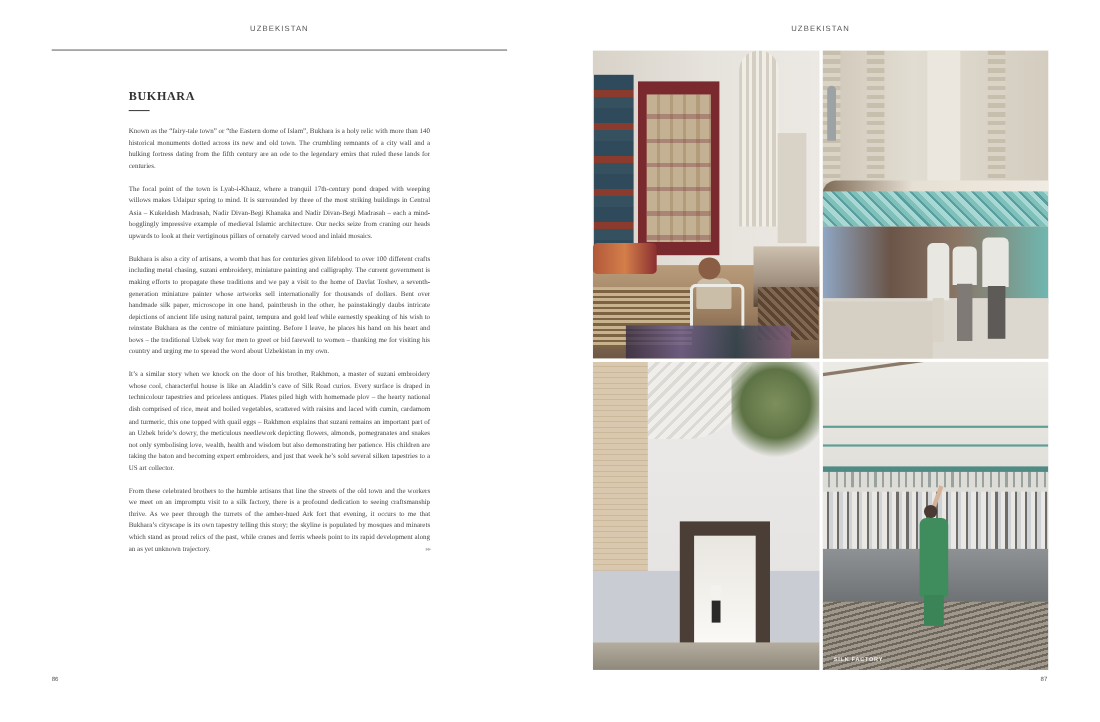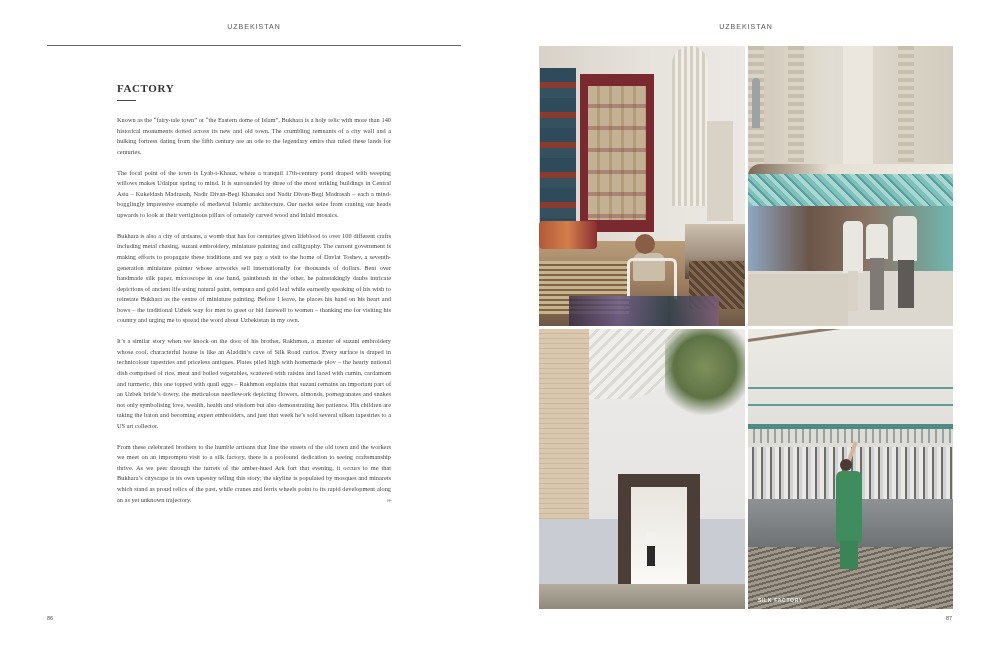--- a/index.html
+++ b/index.html
@@ -75,21 +75,21 @@
   .p4 .woman .arm{position:absolute;left:13px;top:-18px;width:4px;height:28px;background:#d6b49b;transform:rotate(20deg);}
   .p4 .woman .dress{position:absolute;left:0;top:12px;width:26px;height:72px;background:#3f8d5c;border-radius:6px 6px 3px 3px;}
   .p4 .woman .pants{position:absolute;left:4px;top:82px;width:18px;height:28px;background:#3a8457;}
 </style>
 </head>
 <body>
 
 <div class="page left">
   <div class="running-head">UZBEKISTAN</div>
   <div class="head-rule"></div>
-  <div class="title">FACTORY</div>
+  <div class="title">BUKHARA</div>
   <div class="title-rule"></div>
   <div class="body">
     <p>Known as the “fairy-tale town” or “the Eastern dome of Islam”, Bukhara is a holy relic with more than 140 historical monuments dotted across its new and old town. The crumbling remnants of a city wall and a hulking fortress dating from the fifth century are an ode to the legendary emirs that ruled these lands for centuries.</p>
     <p>The focal point of the town is Lyab-i-Khauz, where a tranquil 17th-century pond draped with weeping willows makes Udaipur spring to mind. It is surrounded by three of the most striking buildings in Central Asia – Kukeldash Madrasah, Nadir Divan-Begi Khanaka and Nadir Divan-Begi Madrasah – each a mind-bogglingly impressive example of medieval Islamic architecture. Our necks seize from craning our heads upwards to look at their vertiginous pillars of ornately carved wood and inlaid mosaics.</p>
     <p>Bukhara is also a city of artisans, a womb that has for centuries given lifeblood to over 100 different crafts including metal chasing, suzani embroidery, miniature painting and calligraphy. The current government is making efforts to propagate these traditions and we pay a visit to the home of Davlat Toshev, a seventh-generation miniature painter whose artworks sell internationally for thousands of dollars. Bent over handmade silk paper, microscope in one hand, paintbrush in the other, he painstakingly daubs intricate depictions of ancient life using natural paint, tempura and gold leaf while earnestly speaking of his wish to reinstate Bukhara as the centre of miniature painting. Before I leave, he places his hand on his heart and bows – the traditional Uzbek way for men to greet or bid farewell to women – thanking me for visiting his country and urging me to spread the word about Uzbekistan in my own.</p>
     <p>It’s a similar story when we knock on the door of his brother, Rakhmon, a master of suzani embroidery whose cool, characterful house is like an Aladdin’s cave of Silk Road curios. Every surface is draped in technicolour tapestries and priceless antiques. Plates piled high with homemade plov – the hearty national dish comprised of rice, meat and boiled vegetables, scattered with raisins and laced with cumin, cardamom and turmeric, this one topped with quail eggs – Rakhmon explains that suzani remains an important part of an Uzbek bride’s dowry, the meticulous needlework depicting flowers, almonds, pomegranates and snakes not only symbolising love, wealth, health and wisdom but also demonstrating her patience. His children are taking the baton and becoming expert embroiders, and just that week he’s sold several silken tapestries to a US art collector.</p>
     <p><span>From these celebrated brothers to the humble artisans that line the streets of the old town and the workers we meet on an impromptu visit to a silk factory, there is a profound dedication to seeing craftsmanship thrive. As we peer through the turrets of the amber-hued Ark fort that evening, it occurs to me that Bukhara’s cityscape is its own tapestry telling this story; the skyline is populated by mosques and minarets which stand as proud relics of the past, while cranes and ferris wheels point to its rapid development along an as yet unknown trajectory.</span><span class="cont">▸▸</span></p>
   </div>
   <div class="folio">86</div>
 </div>

